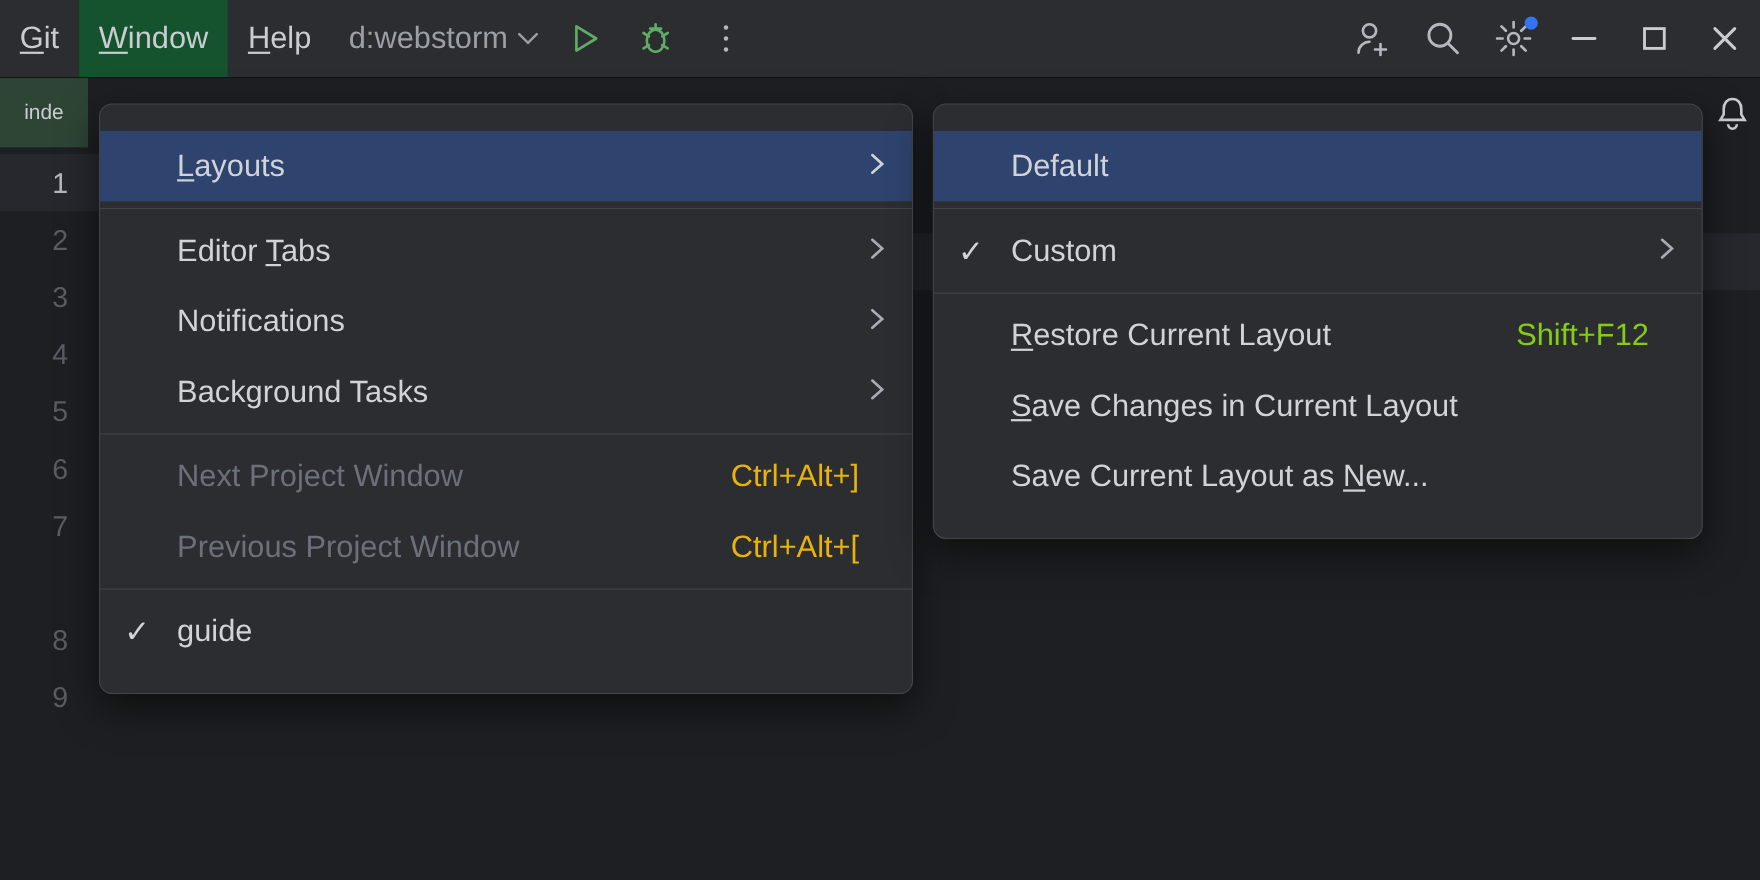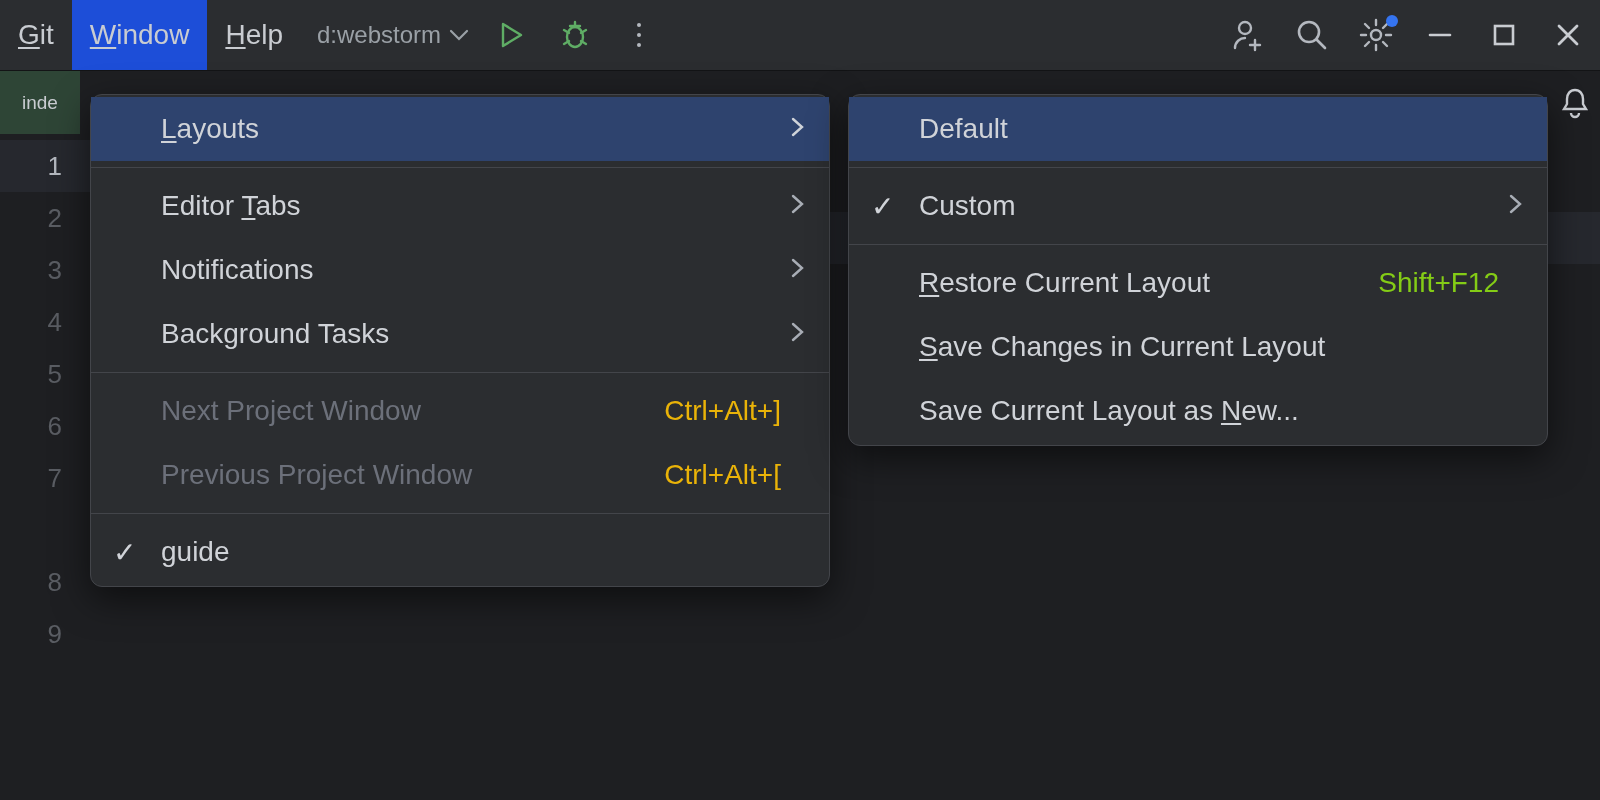--- a/index.html
+++ b/index.html
@@ -22,26 +22,26 @@
   }
   .menubar .m {
     padding:0 18px;
     height:100%;
     display:flex;
     align-items:center;
     color:#c9ccd1;
     cursor:pointer;
   }
   .m u { text-underline-offset:3px; }
-  .m.active { background:#1d4ed8; }
+  .m.active { background:#14532d; }
   .cfg {
     margin-left:6px;
     display:flex; align-items:center;
     color:#9aa0a6;
-    font-size:24px;
+    font-size:28px;
     padding:0 10px;
   }
   .cfg svg { margin-left:8px; }
   .tool { width:64px; height:70px; display:flex; align-items:center; justify-content:center; }
   .rgap { flex:1; }
   .icon-btn { width:64px; height:70px; display:flex; align-items:center; justify-content:center; color:#b4b8bf; }
   .icon-btn svg { display:block; }
   .dot { width:4px; height:4px; border-radius:50%; background:#b4b8bf; margin:3px 0; }
   .more { flex-direction:column; }
 
@@ -91,21 +91,21 @@
   .ln { height:52px; line-height:52px; padding-left:20px; }
   .ln.cur { background:#26282e; }
 
   
   .dd, .dd2 {
     position:absolute;
     background:#2b2d30;
     border:1px solid #43454a;
     border-radius:12px;
     box-shadow:0 12px 36px rgba(0,0,0,.55);
-    padding:2px 0;
+    padding:24px 0;
   }
   .dd  { left:90px;  top:94px;  width:740px; }
   .dd2 { left:848px; top:94px;  width:700px; }
 
   .mi {
     height:64px;
     padding:0 48px 0 70px;
     display:flex; align-items:center;
     color:#d0d3d8;
     position:relative;

